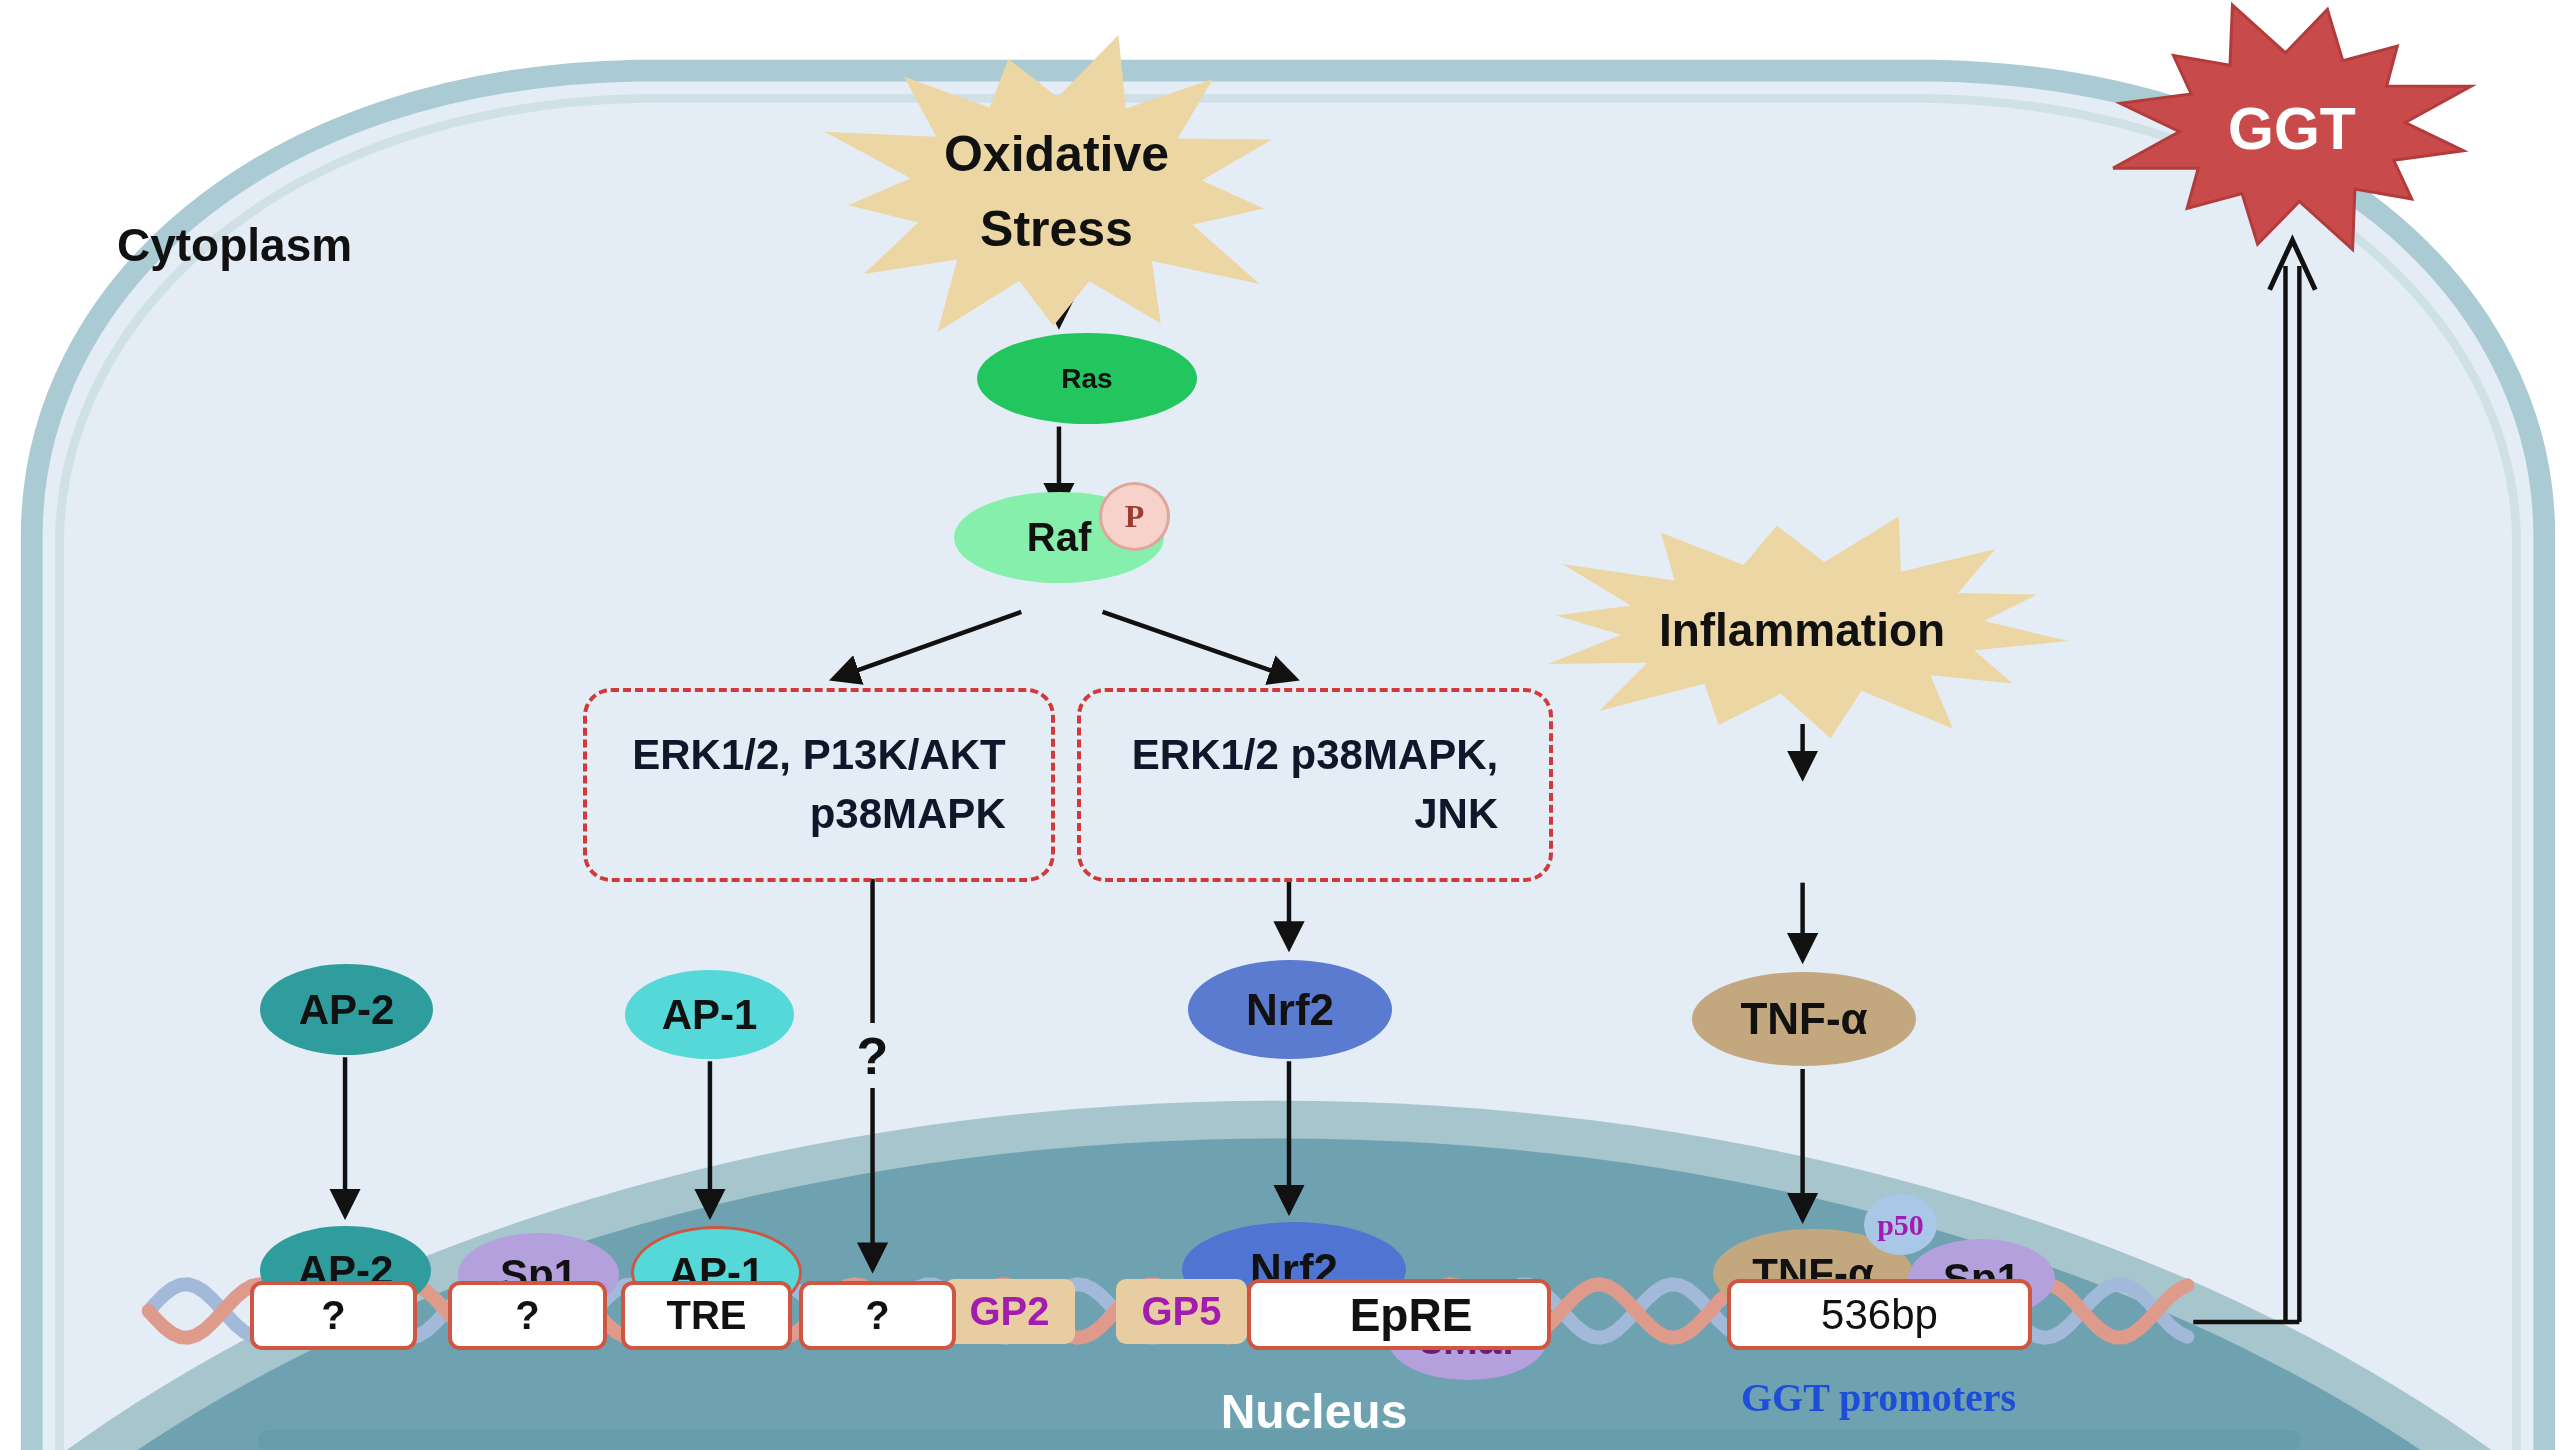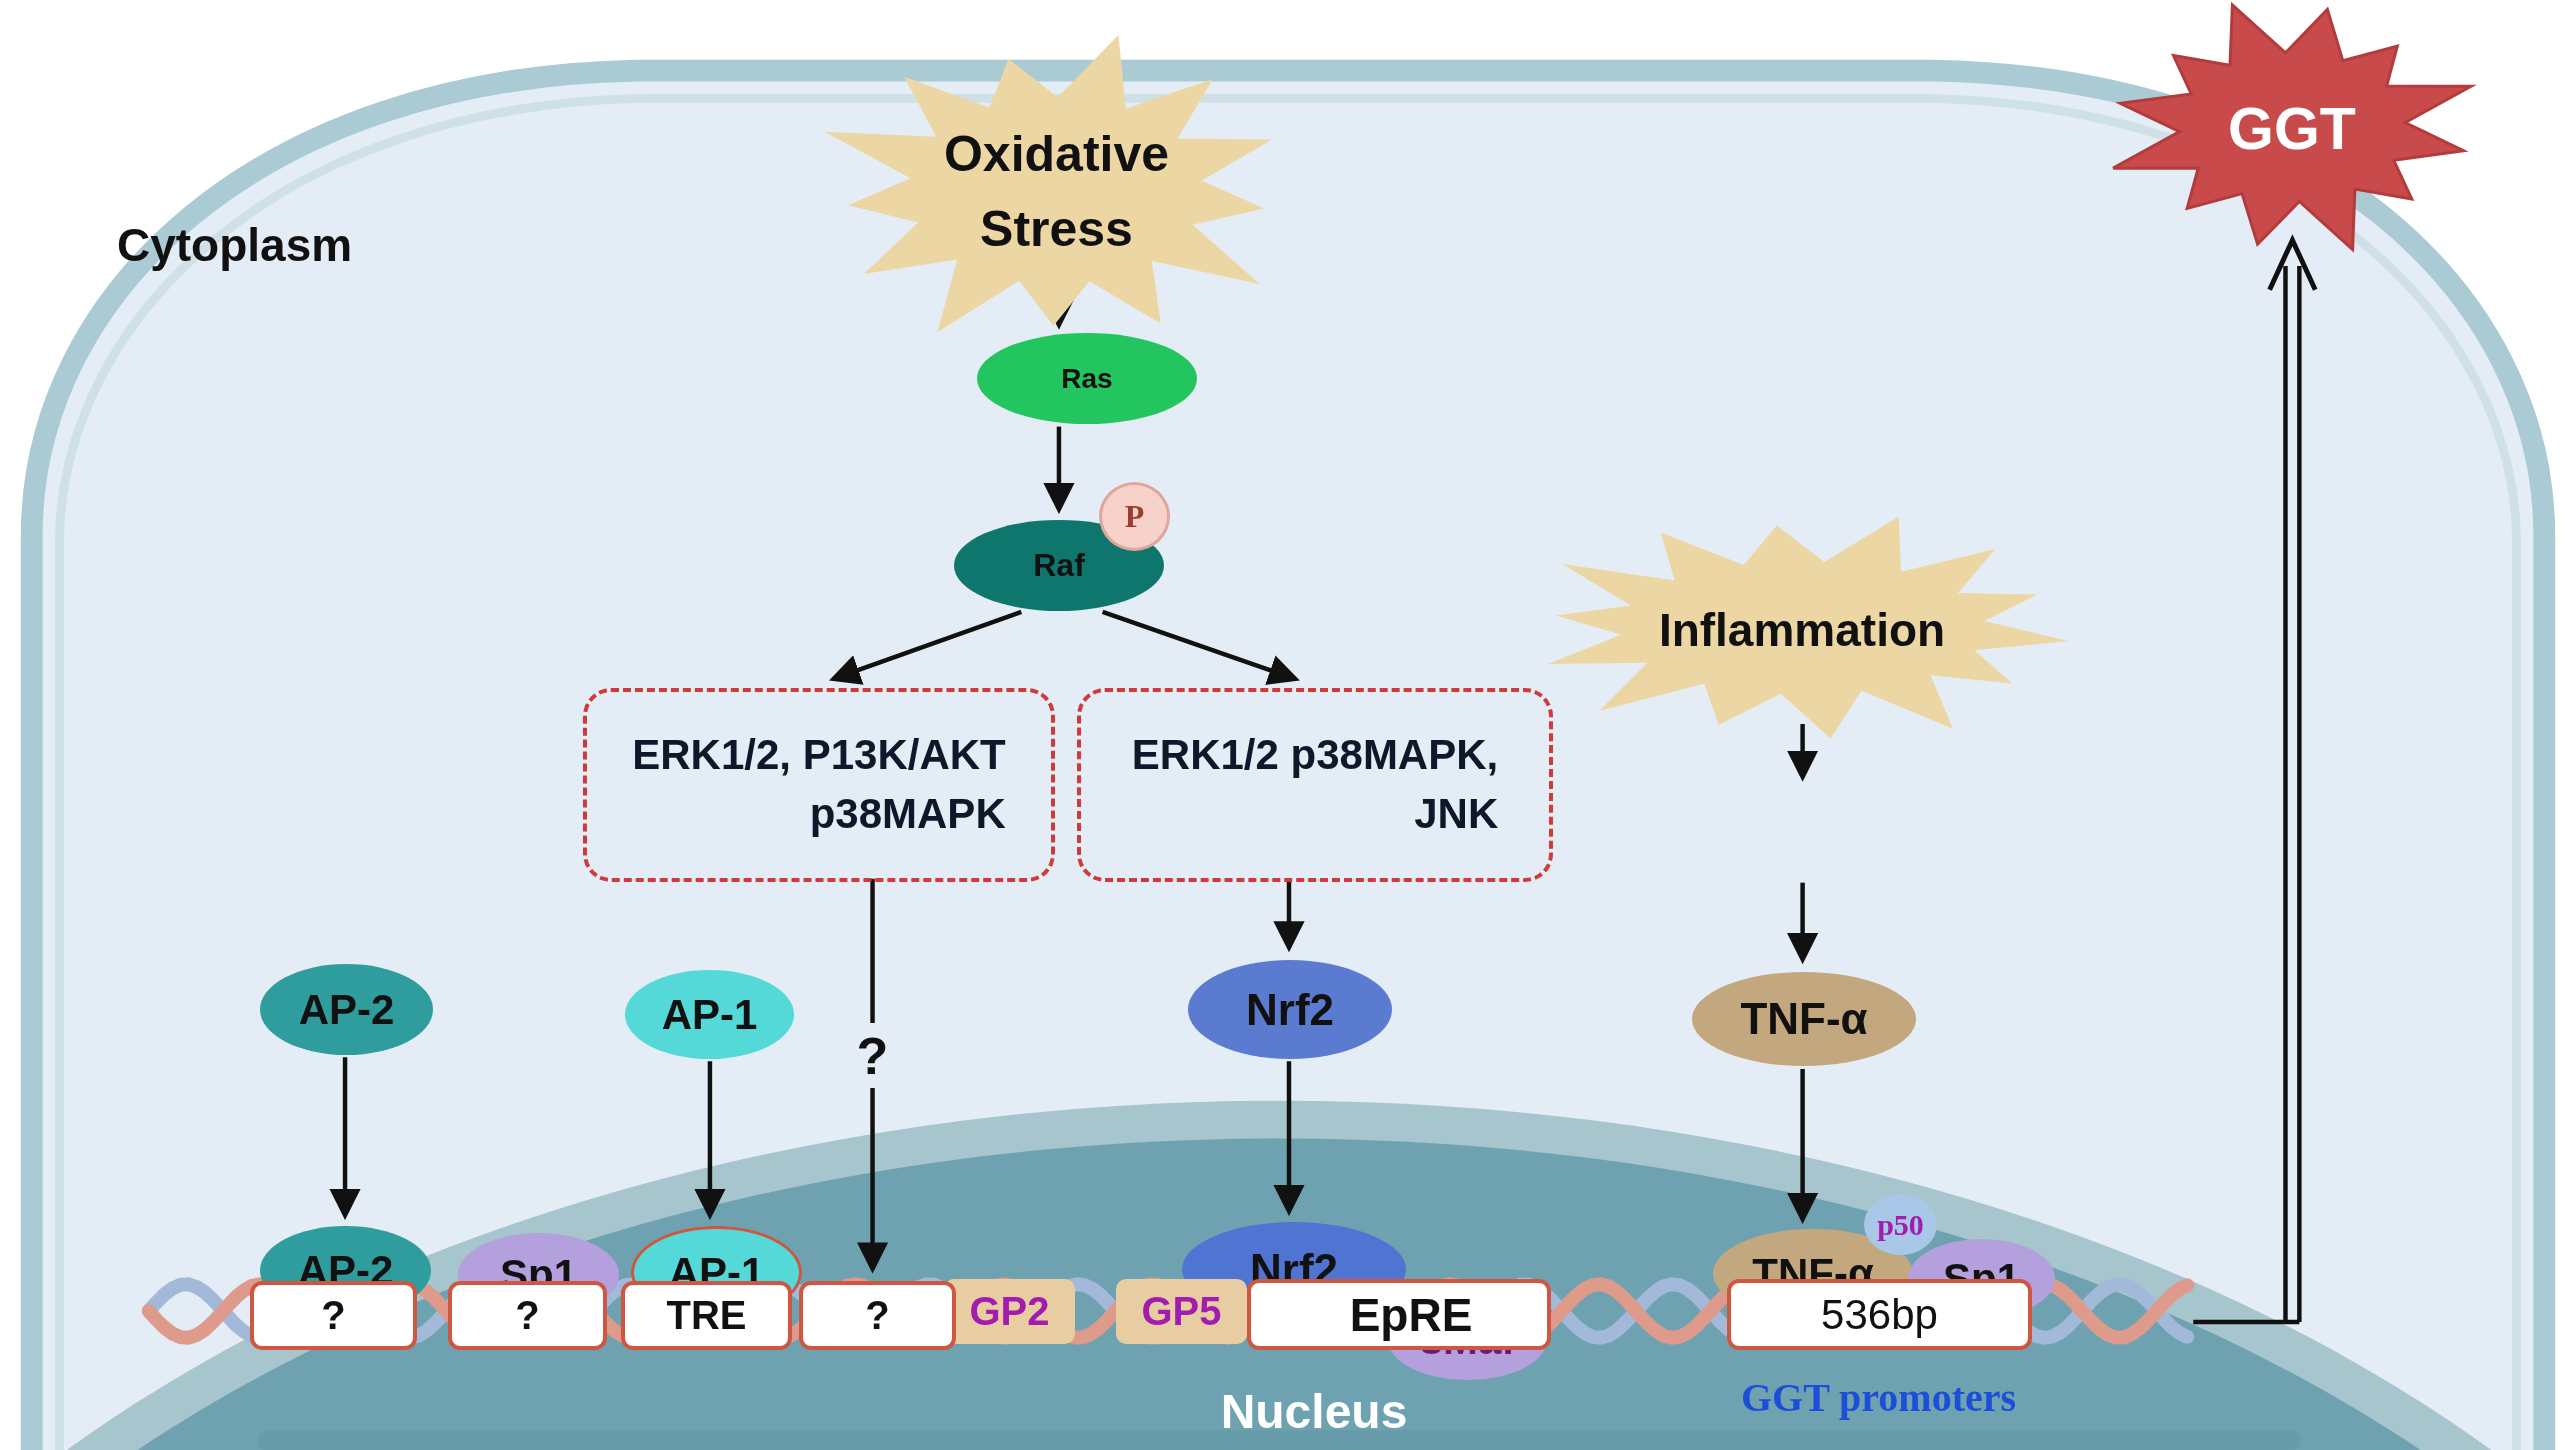--- a/index.html
+++ b/index.html
@@ -75,21 +75,21 @@
 
   <div class="startext" style="left:873px;top:117px;width:367px;font-size:50px;line-height:1.5;">Oxidative
 Stress</div>
 
   <div class="startext" style="left:1584px;top:603px;width:436px;font-size:46px;">Inflammation</div>
 
   <div class="startext" style="left:2193px;top:95px;width:198px;font-size:59px;color:#fff;">GGT</div>
 
   <div class="ell" style="left:977px;top:333px;width:220px;height:91px;background:#22c55e;font-size:28px;">Ras</div>
 
-  <div class="ell" style="left:954px;top:520px;width:210px;height:91px;background:#0f766e;font-size:32px;">Raf</div>
+  <div class="ell" style="left:954px;top:492px;width:210px;height:91px;background:#86efac;font-size:40px;">Raf</div>
 
   <div class="ell serif" style="left:1099px;top:482px;width:65px;height:63px;background:#f6d2ca;border:3px solid #dfa79c;font-size:32px;color:#9c3c32;">P</div>
 
   <div class="dash" style="left:583px;top:688px;width:464px;height:186px;">ERK1/2, P13K/AKT
 p38MAPK</div>
 
   <div class="dash" style="left:1077px;top:688px;width:468px;height:186px;">ERK1/2 p38MAPK,
 JNK</div>
 
 

